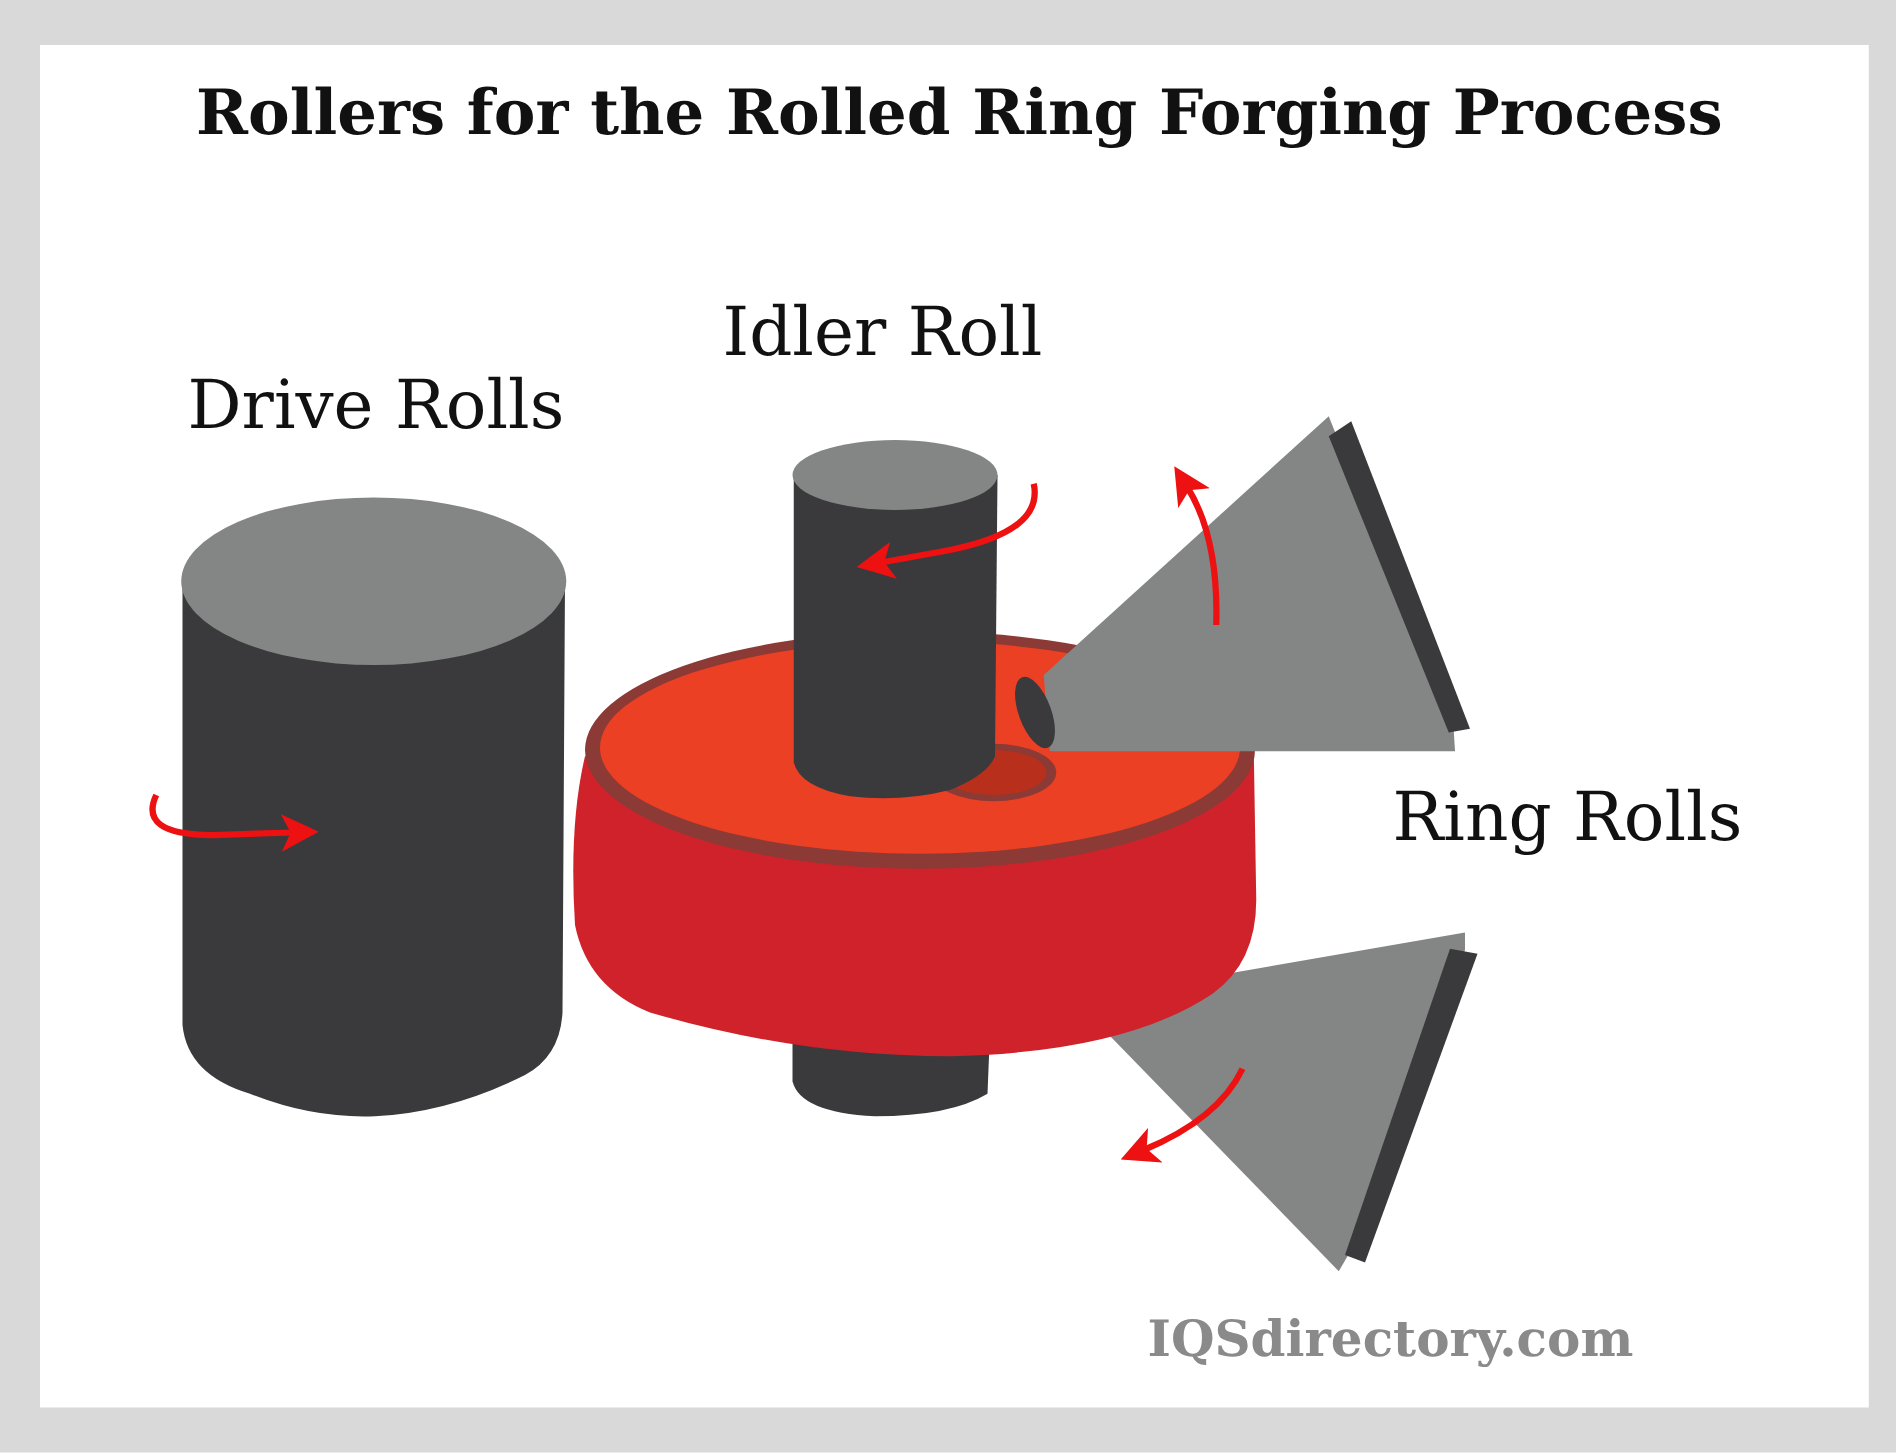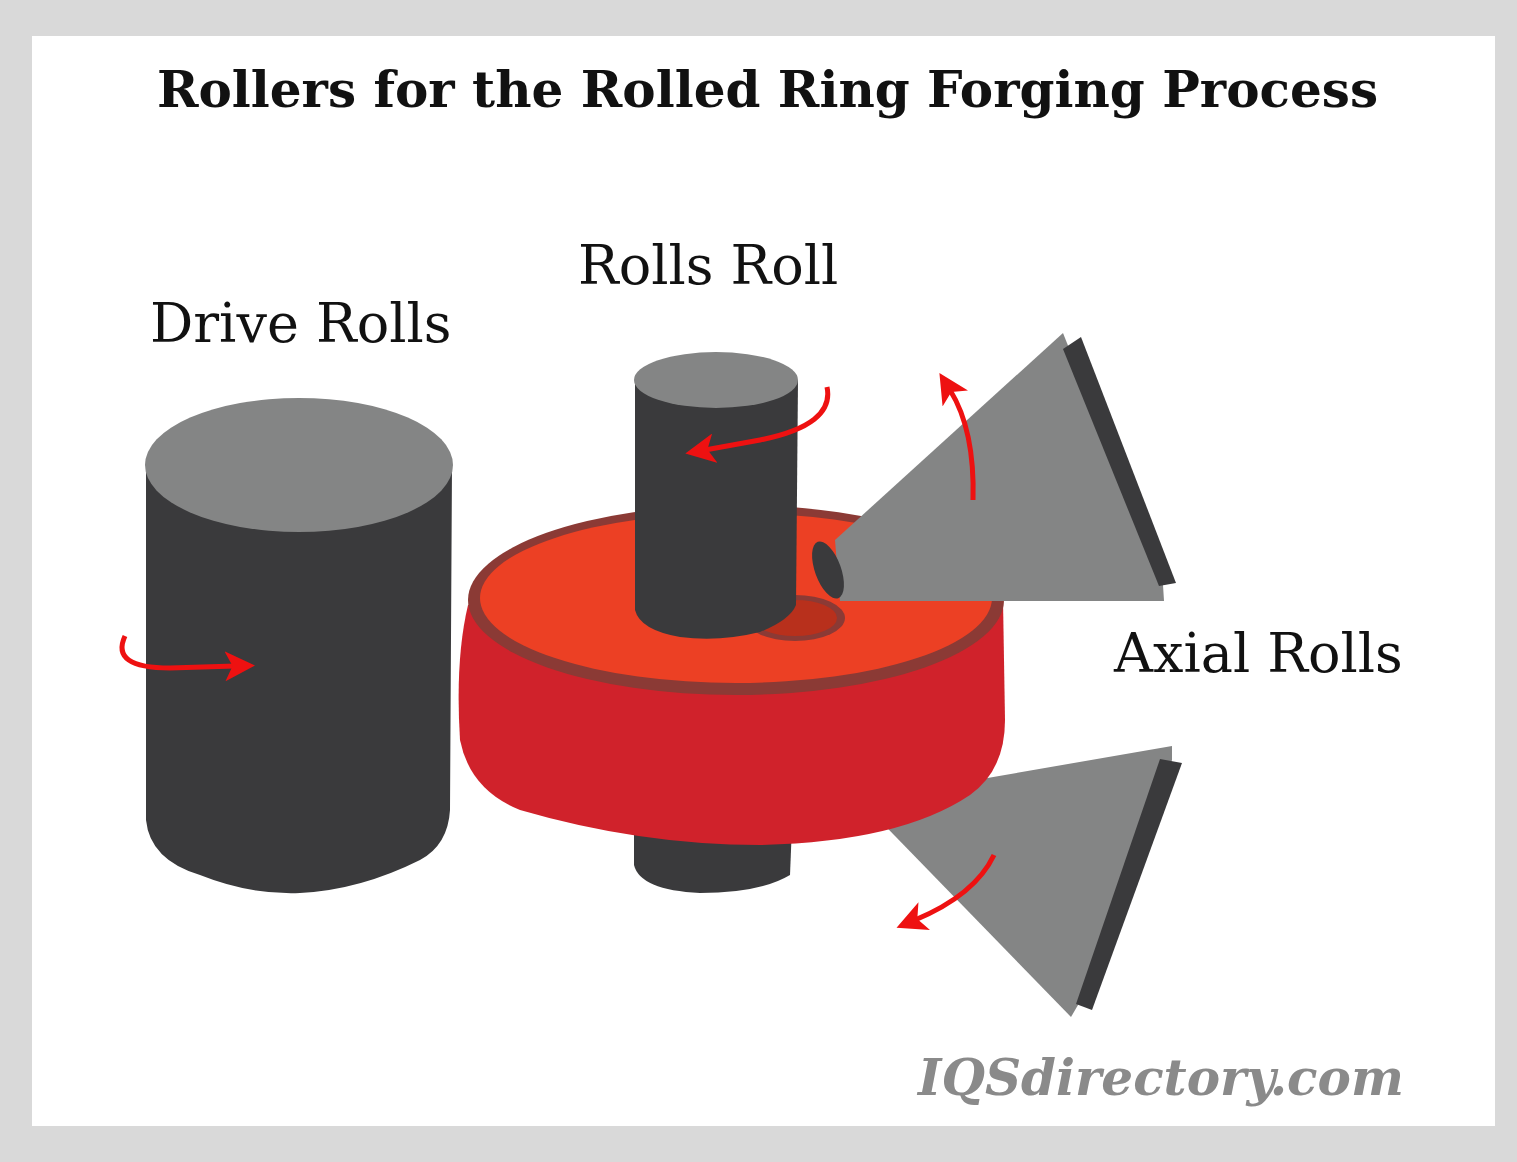--- a/index.html
+++ b/index.html
@@ -35,24 +35,23 @@
     white-space: nowrap;
   }
   .lbl-idler { left: 578px; top: 234px; }
   .lbl-drive { left: 150px; top: 292px; }
   .lbl-axial { left: 1114px; top: 622px; }
   .watermark {
     position: absolute;
     left: 918px; top: 1048px;
     font-family: "DejaVu Serif", serif;
     font-weight: bold;
-    font-size: 50px;
+    font-size: 40px;
     color: #8a8a8a;
     white-space: nowrap;
-    font-style: italic;
   }
   svg.diagram {
     position: absolute; left: 0; top: 0;
     width: 1517px; height: 1162px;
   }
 </style>
 </head>
 <body>
 
 <div class="panel"></div>
@@ -95,16 +94,16 @@
     <ellipse cx="828" cy="570" rx="13" ry="30" transform="rotate(-20 828 570)" fill="#3a3a3c"></ellipse>
   </g>
 
   <path d="M125,636 Q110,668 170,668 L235,666" stroke="#ee1111" stroke-width="5" fill="none" marker-end="url(#ah)"></path>
   <path d="M827,387 Q835,425 760,440 L705,450" stroke="#ee1111" stroke-width="5" fill="none" marker-end="url(#ah)"></path>
   <path d="M973,500 Q975,430 950,390" stroke="#ee1111" stroke-width="5" fill="none" marker-end="url(#ah)"></path>
   <path d="M994,855 Q975,895 915,920" stroke="#ee1111" stroke-width="5" fill="none" marker-end="url(#ah)"></path>
 </svg>
 
 <div class="title">Rollers for the Rolled Ring Forging Process</div>
-<div class="label lbl-idler">Rolls Roll</div>
+<div class="label lbl-idler">Idler Roll</div>
 <div class="label lbl-drive">Drive Rolls</div>
-<div class="label lbl-axial">Axial Rolls</div>
+<div class="label lbl-axial">Ring Rolls</div>
 <div class="watermark">IQSdirectory.com</div>
 
 </body></html>

